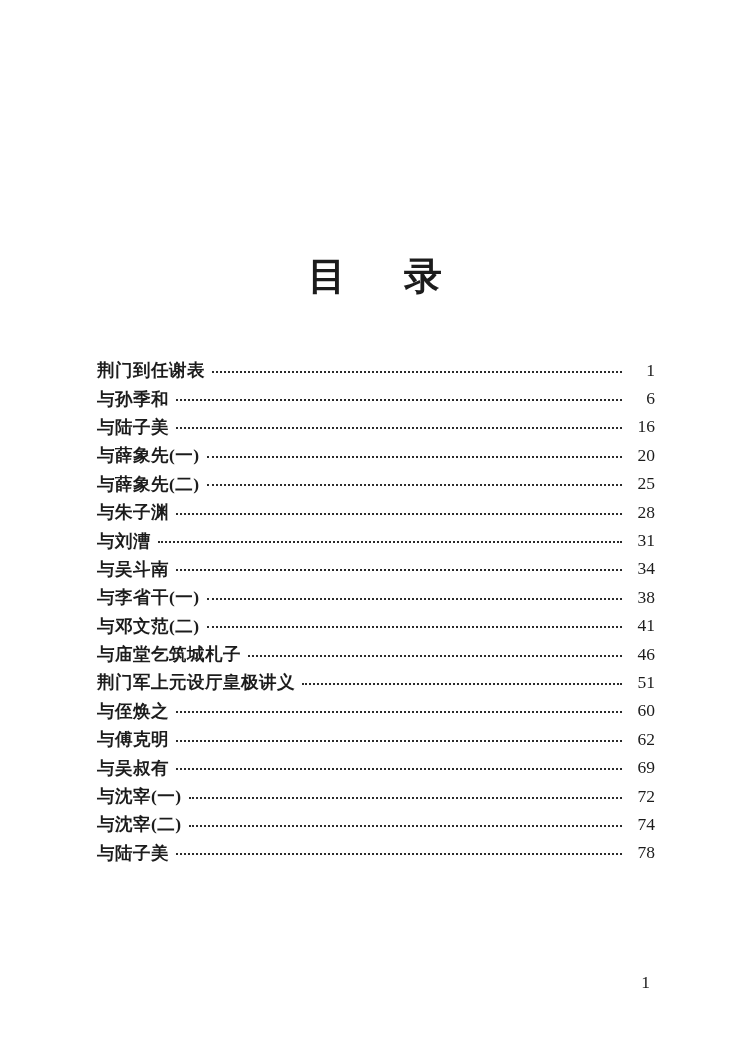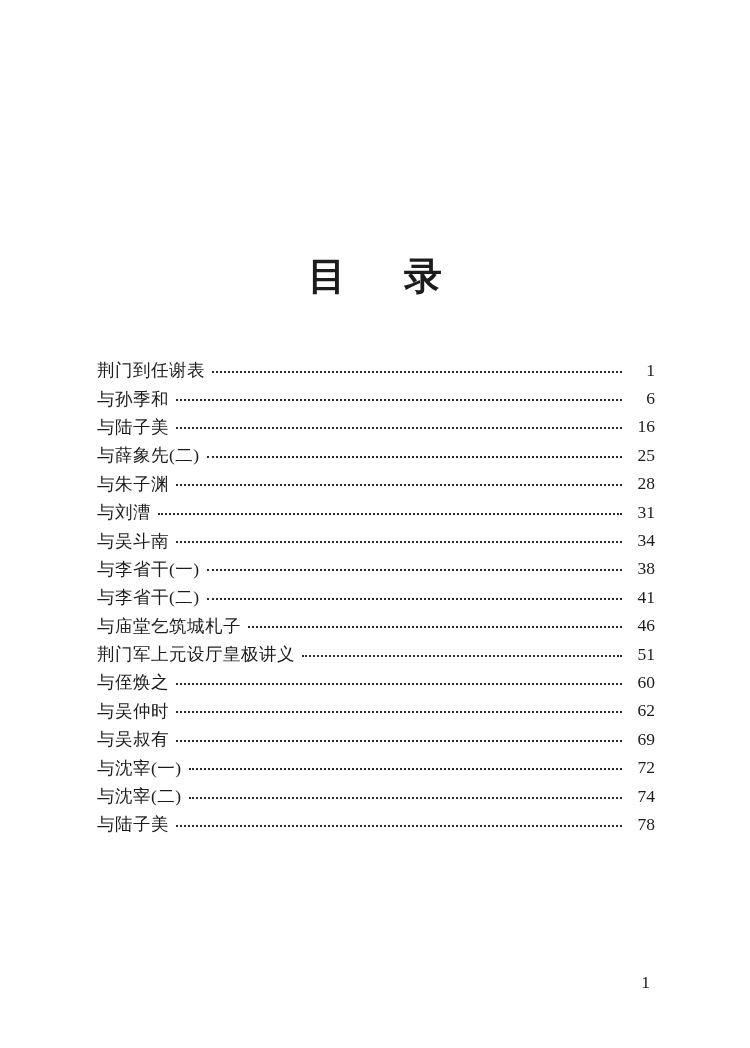--- a/index.html
+++ b/index.html
@@ -36,20 +36,21 @@
   .row {
     display: flex;
     align-items: center;
     height: 28.4px;
     font-size: 17.5px;
     white-space: nowrap;
   }
   .row .t {
     flex: 0 0 auto;
     letter-spacing: 0.5px;
+    font-weight: bold;
   }
   .row .leader {
     flex: 1 1 auto;
     height: 0;
     border-bottom: 2px dotted #2b2b2b;
     margin: 3px 9px 0 7px;
     min-width: 20px;
   }
   .row .pg {
     flex: 0 0 auto;
@@ -84,20 +85,25 @@
       <span class="t">与孙季和</span>
       <span class="leader"></span>
       <span class="pg">6</span>
     </div>
     <div class="row">
       <span class="t">与陆子美</span>
       <span class="leader"></span>
       <span class="pg">16</span>
     </div>
     <div class="row">
+      <span class="t">与薛象先(一)</span>
+      <span class="leader"></span>
+      <span class="pg">20</span>
+    </div>
+    <div class="row">
       <span class="t">与薛象先(二)</span>
       <span class="leader"></span>
       <span class="pg">25</span>
     </div>
     <div class="row">
       <span class="t">与朱子渊</span>
       <span class="leader"></span>
       <span class="pg">28</span>
     </div>
     <div class="row">
@@ -109,41 +115,41 @@
       <span class="t">与吴斗南</span>
       <span class="leader"></span>
       <span class="pg">34</span>
     </div>
     <div class="row">
       <span class="t">与李省干(一)</span>
       <span class="leader"></span>
       <span class="pg">38</span>
     </div>
     <div class="row">
-      <span class="t">与李省干(二)</span>
+      <span class="t">与邓文范(二)</span>
       <span class="leader"></span>
       <span class="pg">41</span>
     </div>
     <div class="row">
       <span class="t">与庙堂乞筑城札子</span>
       <span class="leader"></span>
       <span class="pg">46</span>
     </div>
     <div class="row">
       <span class="t">荆门军上元设厅皇极讲义</span>
       <span class="leader"></span>
       <span class="pg">51</span>
     </div>
     <div class="row">
       <span class="t">与侄焕之</span>
       <span class="leader"></span>
       <span class="pg">60</span>
     </div>
     <div class="row">
-      <span class="t">与吴仲时</span>
+      <span class="t">与傅克明</span>
       <span class="leader"></span>
       <span class="pg">62</span>
     </div>
     <div class="row">
       <span class="t">与吴叔有</span>
       <span class="leader"></span>
       <span class="pg">69</span>
     </div>
     <div class="row">
       <span class="t">与沈宰(一)</span>

